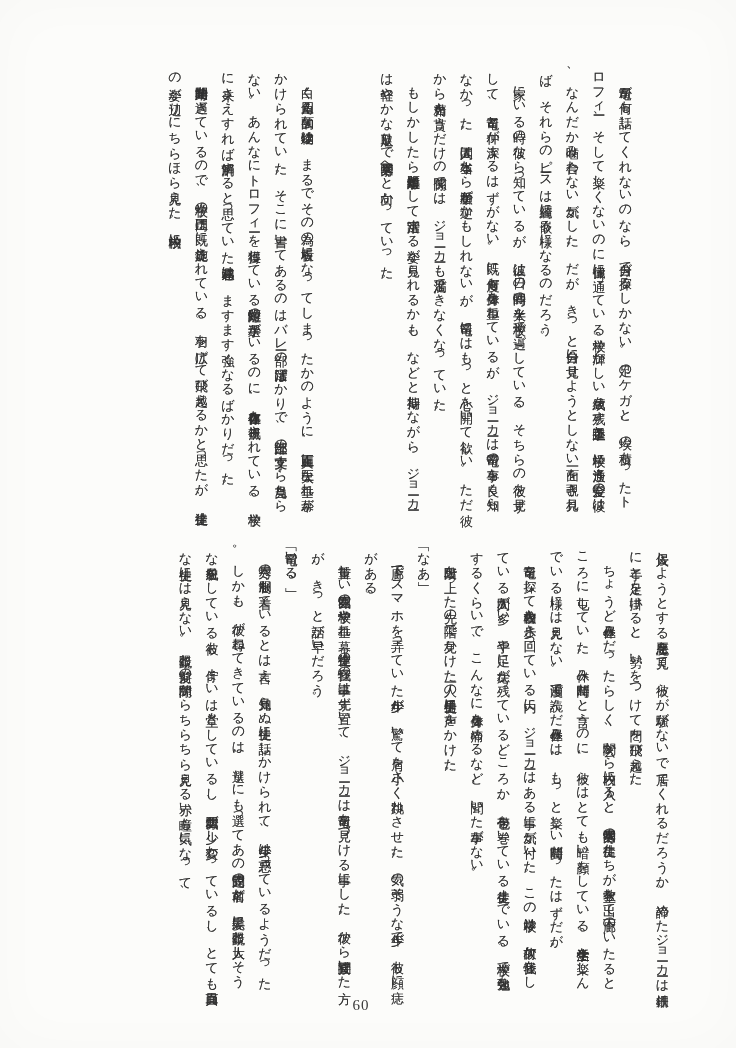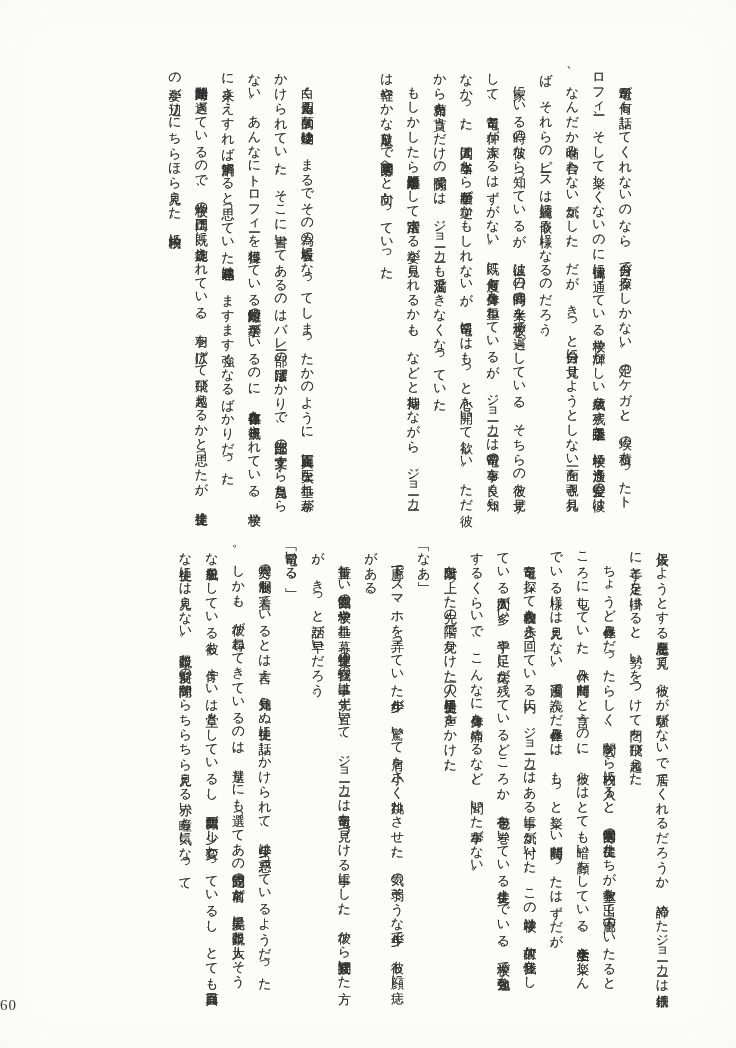--- a/index.html
+++ b/index.html
@@ -46,20 +46,21 @@
   }
   .band-lower {
     top: 543px;
     right: 61px;
   }
   .page-number {
     position: absolute;
     left: 0;
     right: 14px;
     top: 997px;
+    text-align: center;
     font-size: 15px;
     letter-spacing: 1px;
     color: #3a3a3a;
   }
 </style>
 </head>
 <body>
 
 <div class="page">
   <div class="band band-upper">

